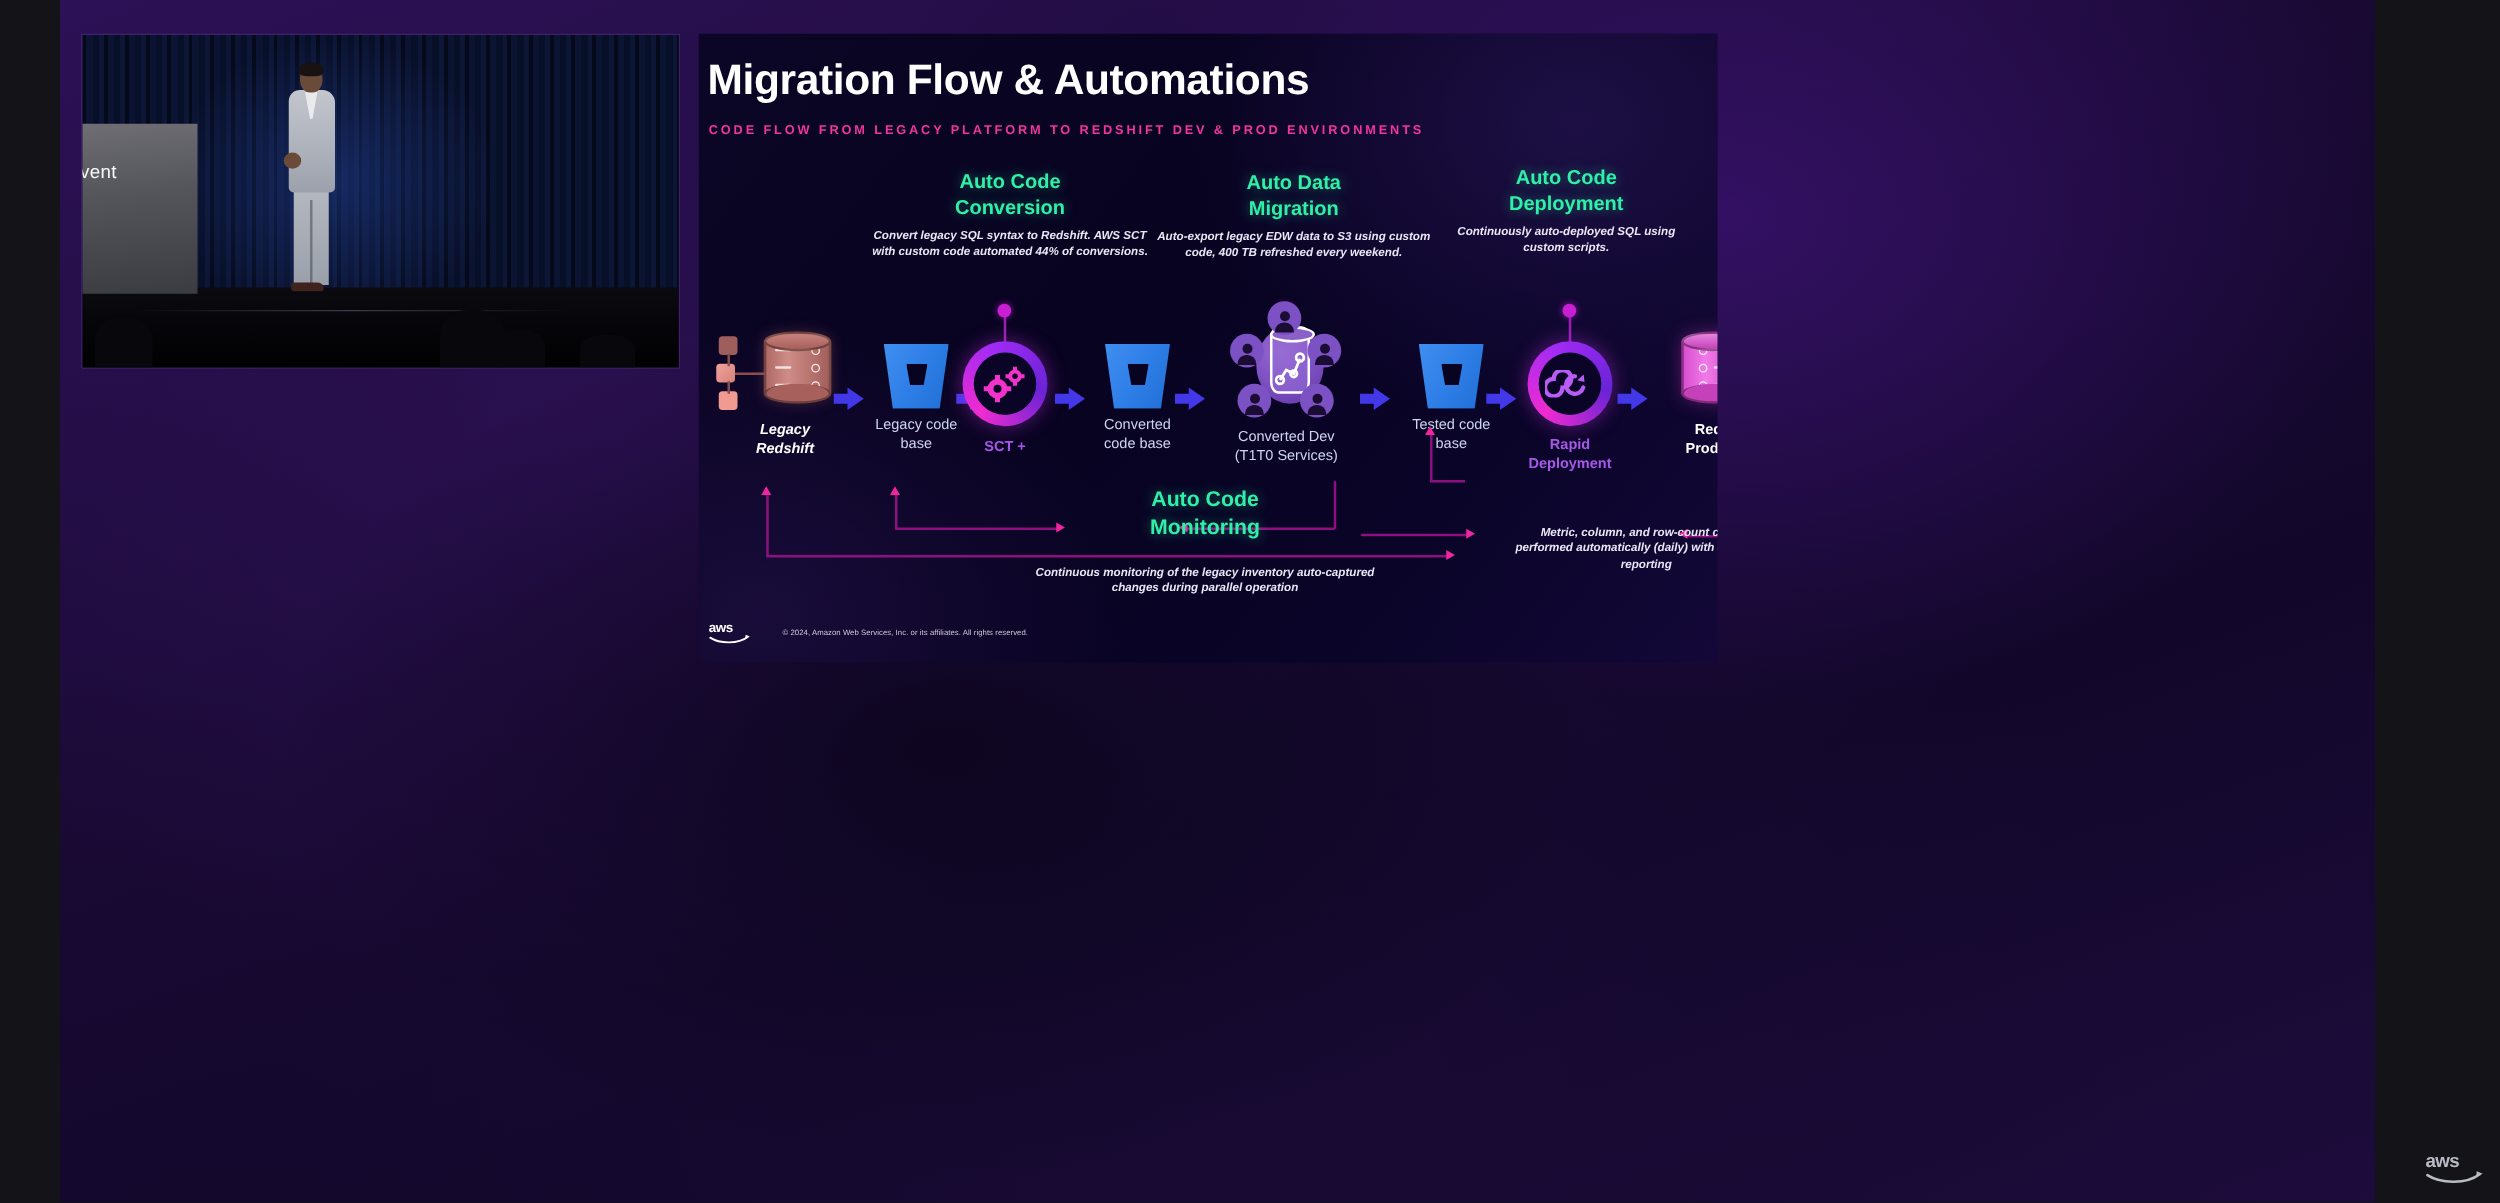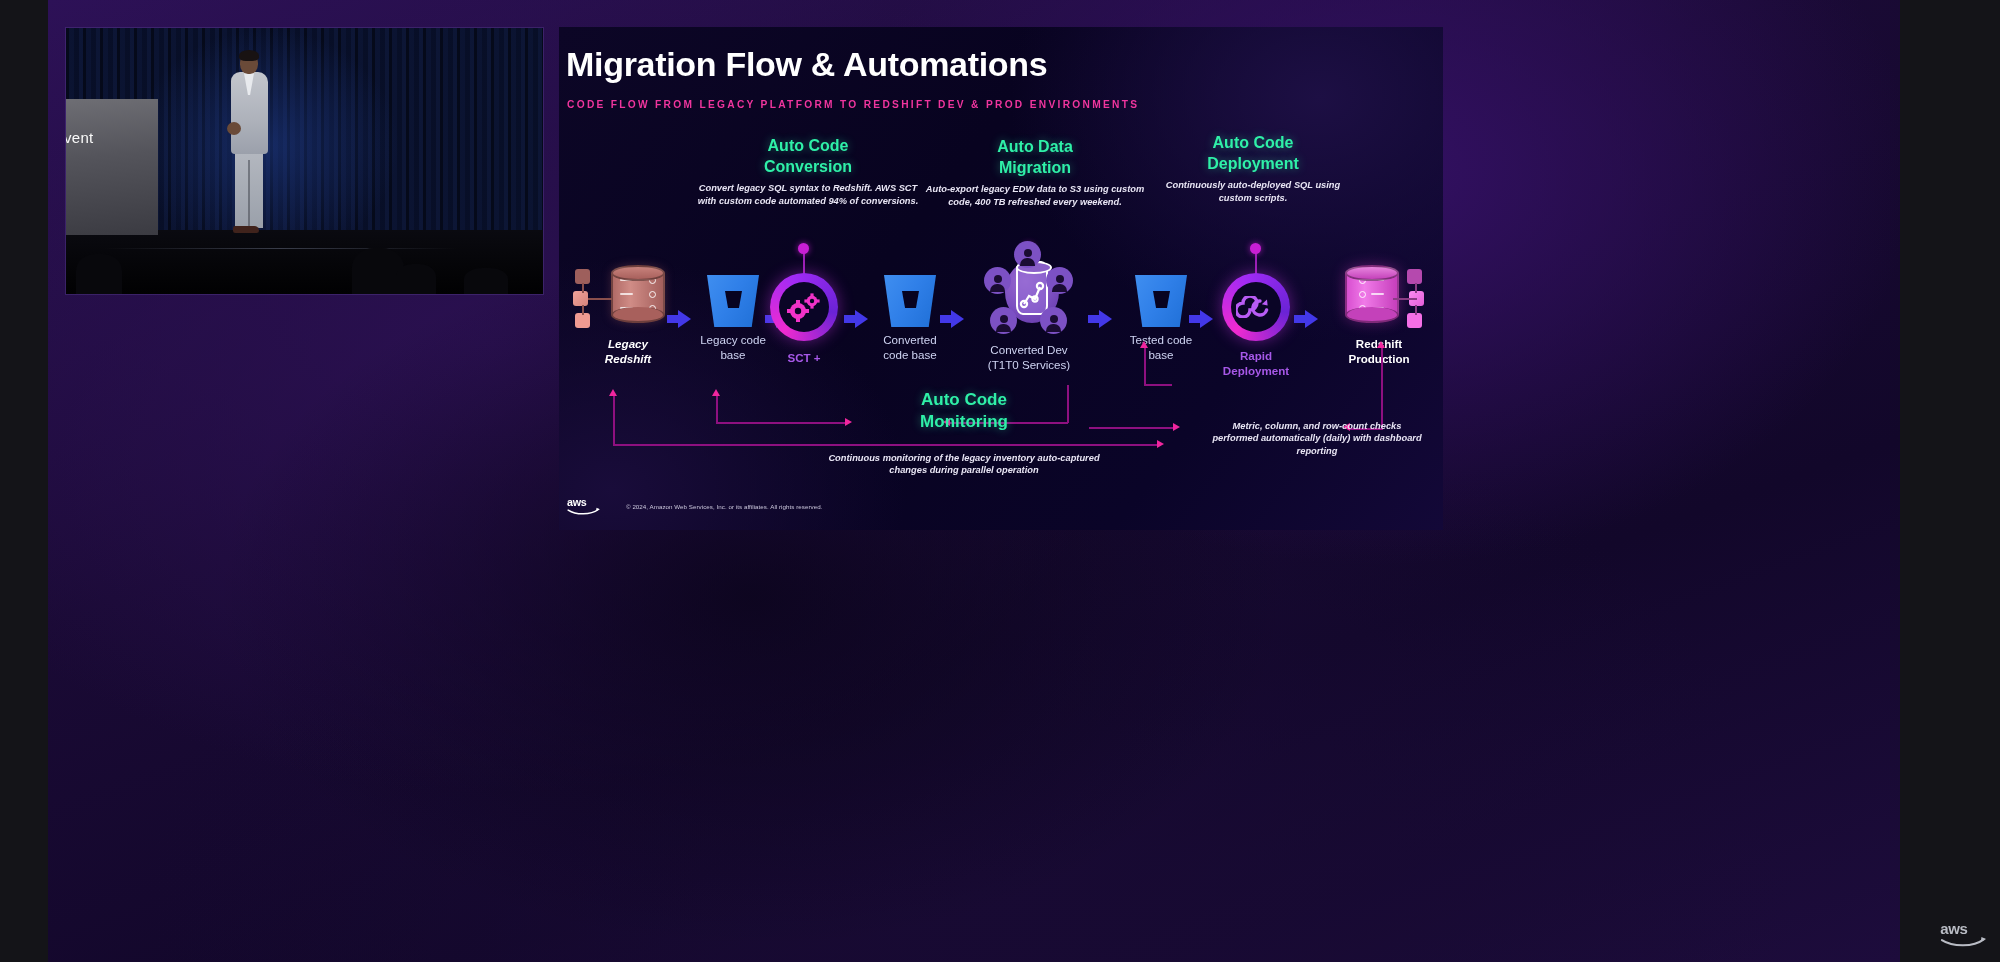--- a/index.html
+++ b/index.html
@@ -104,21 +104,21 @@
     position:absolute; left:-2px; top:70px; width:14px; height:13px;
     background:#6a4a38; border-radius:50%;
   }
   .aud{
     position:absolute; bottom:0; border-radius:42% 42% 0 0;
     background:#08080c;
   }
 
   
   #slide{
-    position:absolute; left:559px; top:27px; width:884px; height:503px;
+    position:absolute; left:559px; top:27px; width:815px; height:503px;
     background:
       radial-gradient(ellipse 430px 340px at 86% 14%, #1d0f44 0%, rgba(29,15,68,0) 72%),
       radial-gradient(ellipse 420px 330px at 6% 92%, #190c3a 0%, rgba(25,12,58,0) 70%),
       linear-gradient(128deg,#0c0626 0%, #080320 40%, #0a0428 74%, #130838 100%);
     overflow:hidden;
     padding-left:23px;
   }
   .slide-title{
     position:absolute; left:7px; top:18px;
     font-size:34px; font-weight:bold; color:#ffffff; letter-spacing:-.3px;
@@ -275,21 +275,21 @@
   <div id="slide">
 
     <div class="slide-title">Migration Flow &amp; Automations</div>
     <div class="slide-sub">CODE FLOW FROM LEGACY PLATFORM TO REDSHIFT DEV &amp; PROD ENVIRONMENTS</div>
 
     <div class="blk" style="left:132px; top:108px; width:234px;">
       <div class="h">
         <span>Auto Code</span><br>
         <span>Conversion</span>
       </div>
-      <div class="d">Convert legacy SQL syntax to Redshift. AWS SCT with custom code automated 94% of conversions.</div>
+      <div class="d">Convert legacy SQL syntax to Redshift. AWS SCT with custom code automated 44% of conversions.</div>
     </div>
 
     <div class="blk" style="left:366px; top:109px; width:220px;">
       <div class="h">
         <span>Auto Data</span><br>
         <span>Migration</span>
       </div>
       <div class="d">Auto-export legacy EDW data to S3 using custom code, 400 TB refreshed every weekend.</div>
     </div>
 

